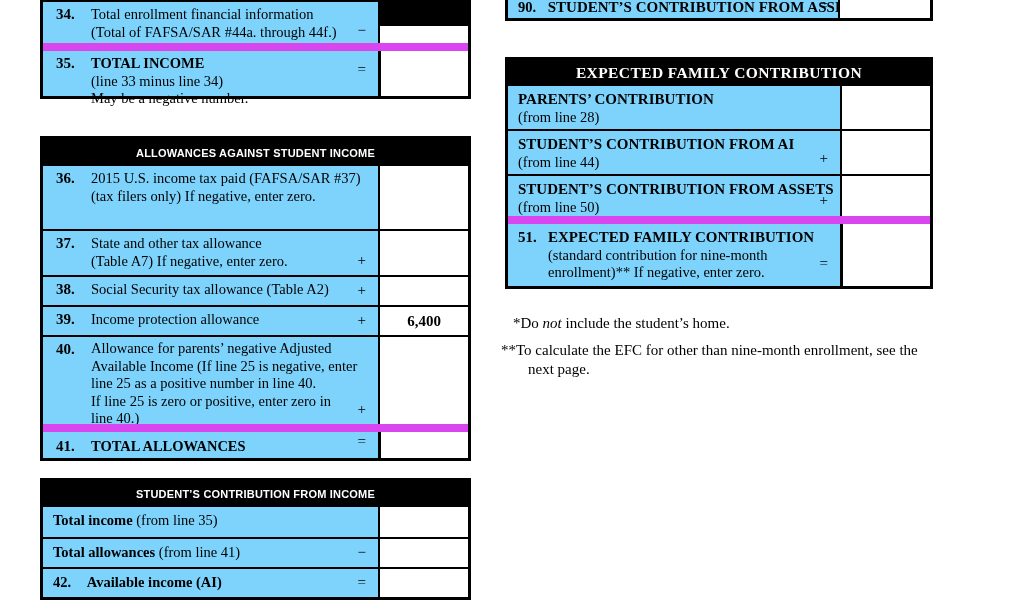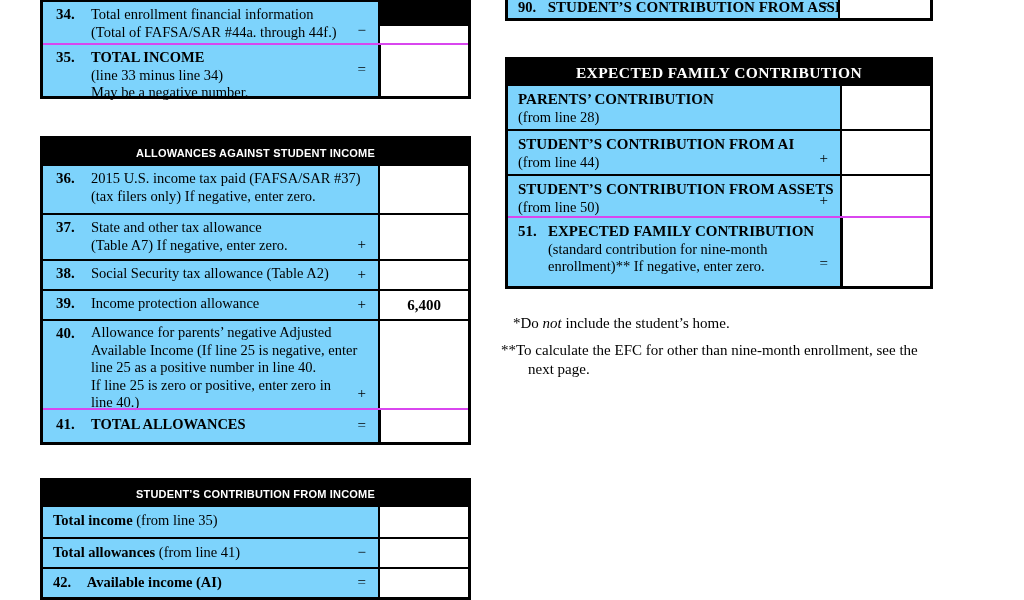--- a/index.html
+++ b/index.html
@@ -15,21 +15,21 @@
   .hdr {
     background:#000; color:#fff; text-align:center;
     font-family:"Liberation Sans", sans-serif; font-weight:bold;
     font-size:11px; letter-spacing:0.2px;
     display:flex; align-items:center; justify-content:center;
     box-sizing:border-box;
   }
   .hdr.serif { font-family:"Liberation Serif", serif; font-size:15.5px; letter-spacing:0.4px; }
   .row { position:relative; box-sizing:border-box; border-top:2px solid #000; }
   .row.first { border-top:none; }
-  .row.heavy { border-top:2px solid #d946ef; }
+  .row.heavy { border-top:8px solid #d946ef; }
   .num {
     position:absolute; left:13px; top:4px;
     font-weight:bold; font-size:15px;
   }
   .txt {
     position:absolute; left:48px; top:4px; right:104px;
     font-size:14.5px; line-height:17.5px; white-space:nowrap;
   }
   .txt2 { left:10px; }
   .b { font-weight:bold; }
@@ -71,21 +71,21 @@
       <div>(line 33 minus line 34)</div>
       <div>May be a negative number.</div>
     </div>
     <span class="op" style="bottom:18px;">=</span>
     <div class="val"></div>
   </div>
 </div>
 
 <div class="tbl" style="left:40px; top:136px; width:431px;">
   <div class="hdr" style="height:27px;">ALLOWANCES AGAINST STUDENT INCOME</div>
-  <div class="row first" style="height:47px;">
+  <div class="row first" style="height:63px;">
     <span class="num">36.</span>
     <div class="txt">
       <div>2015 U.S. income tax paid (FAFSA/SAR #37)</div>
       <div>(tax filers only) If negative, enter zero.</div>
     </div>
     <div class="val"></div>
   </div>
   <div class="row" style="height:46px;">
     <span class="num">37.</span>
     <div class="txt">

